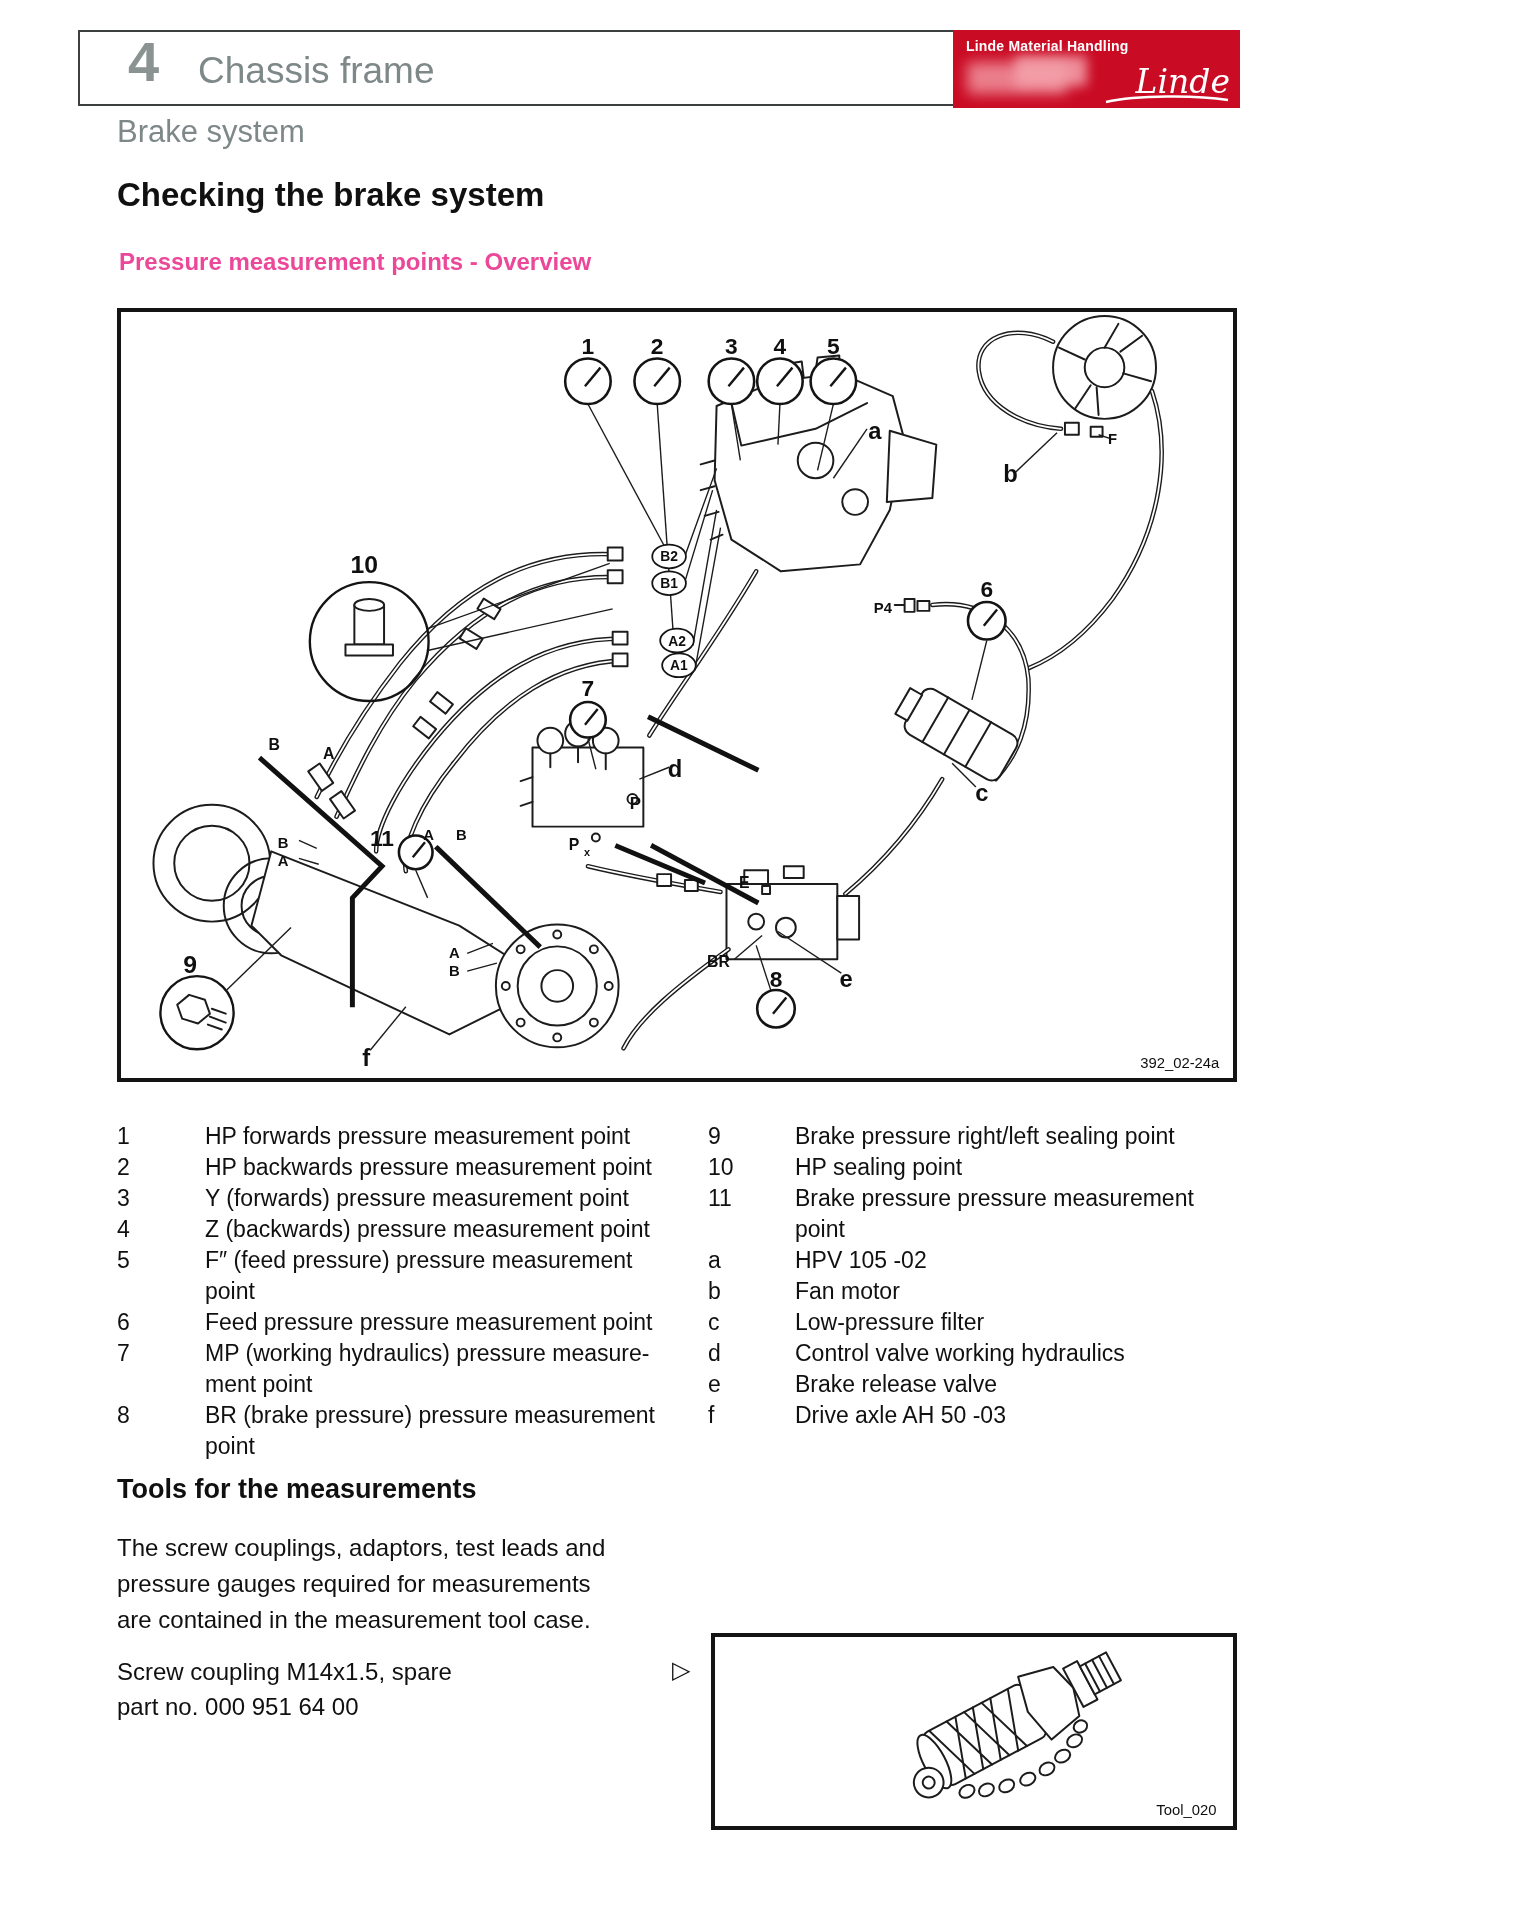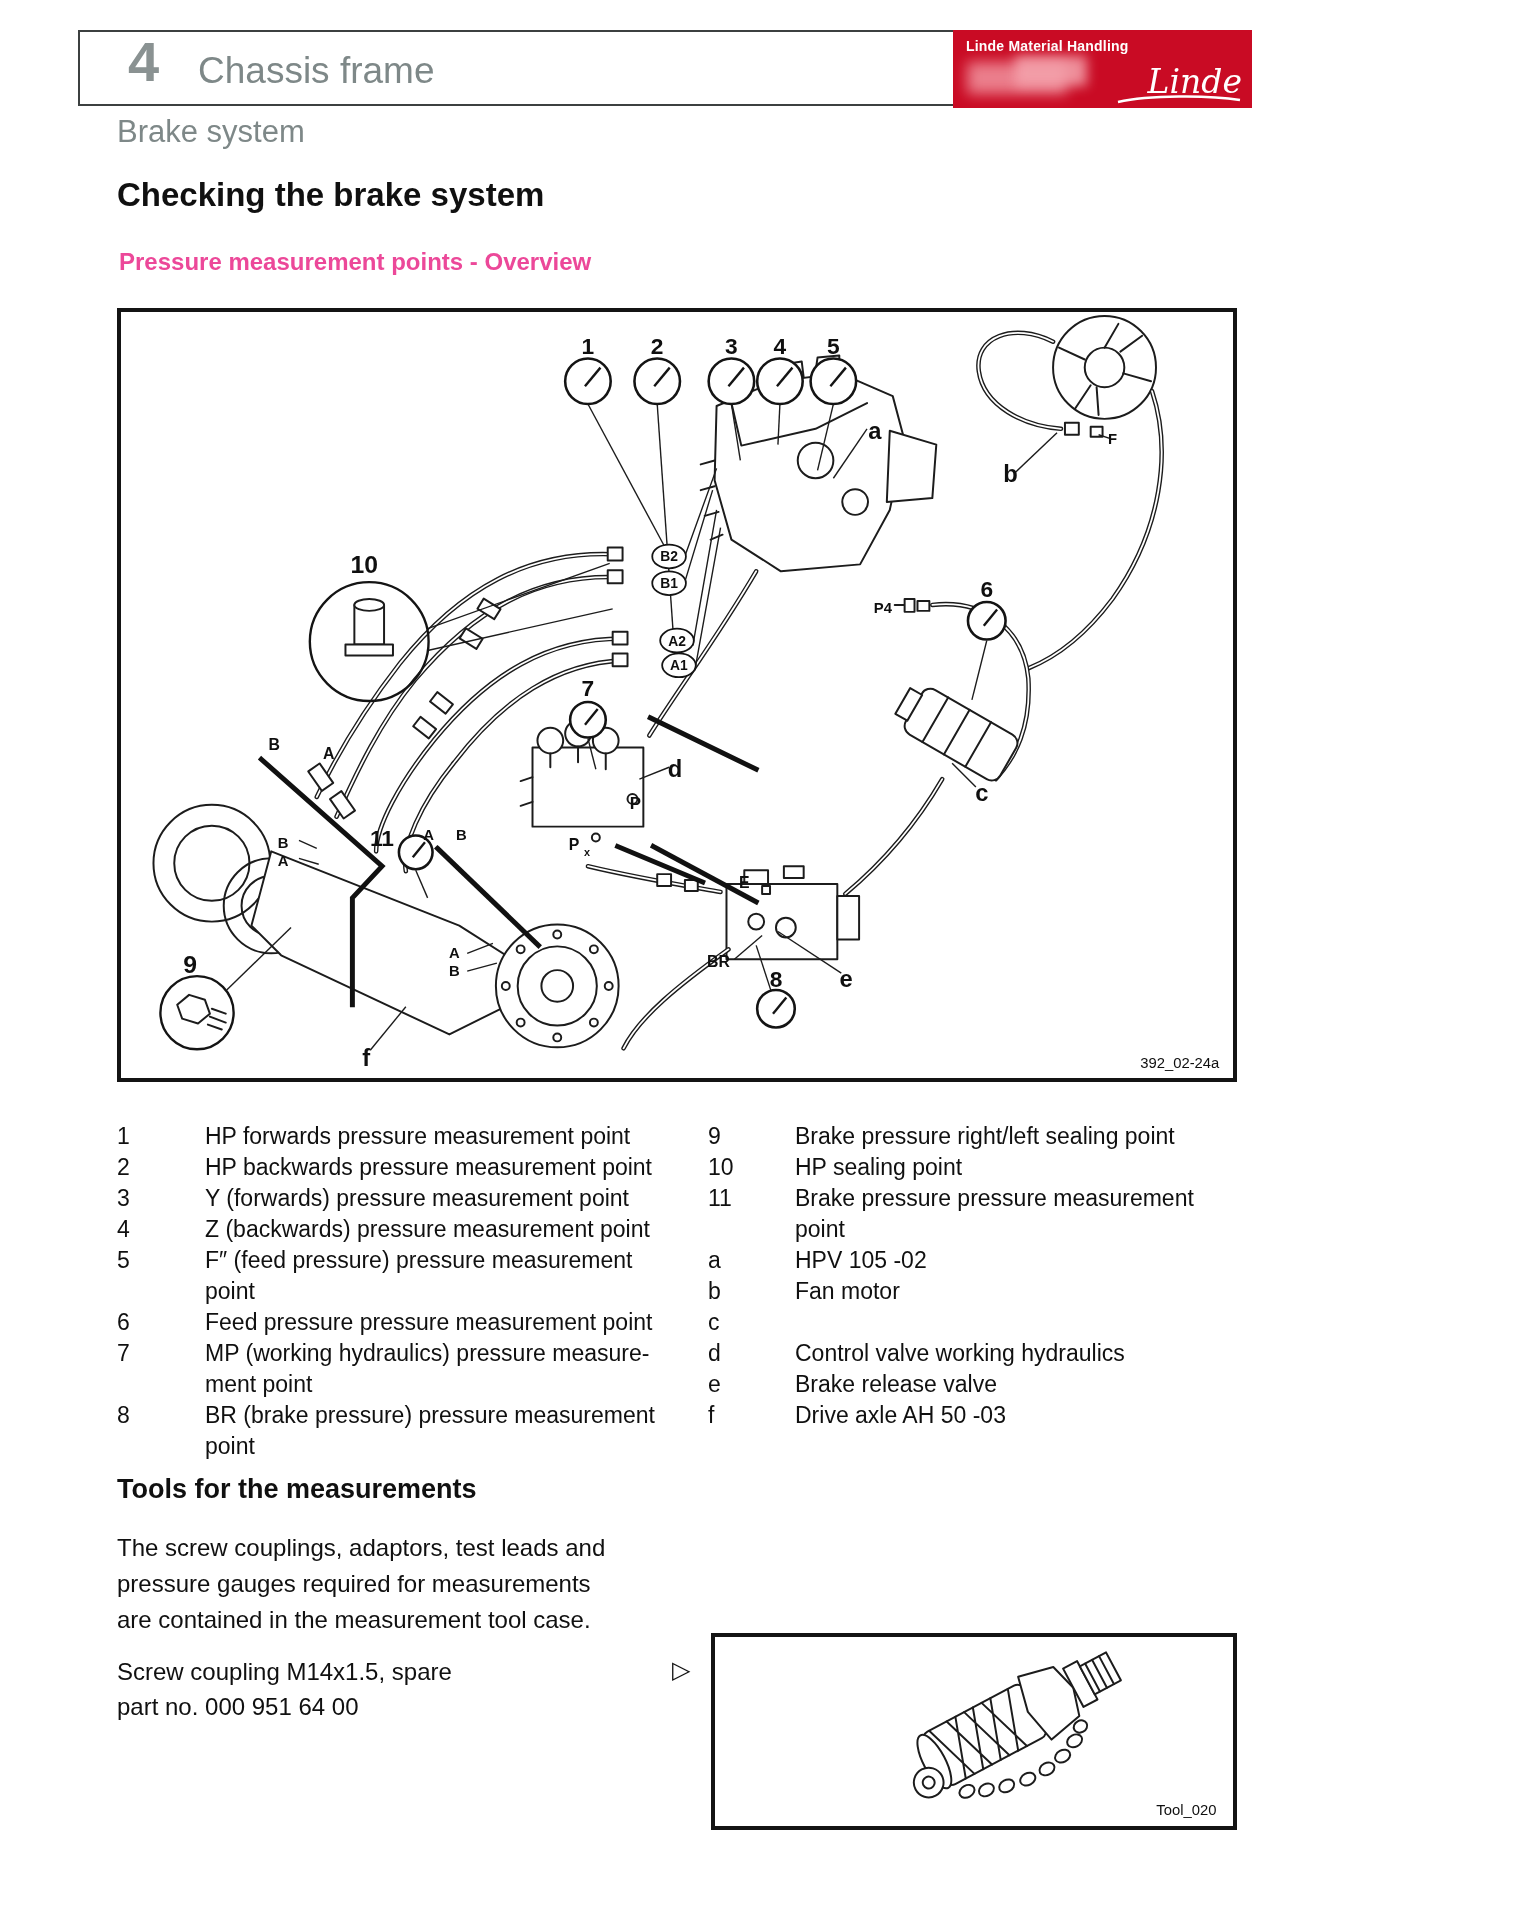--- a/index.html
+++ b/index.html
@@ -4,21 +4,21 @@
 <style>
   html,body{margin:0;padding:0;background:#ffffff;}
   #page{position:relative;width:1528px;height:1920px;background:#ffffff;overflow:hidden;
         font-family:"Liberation Sans","DejaVu Sans",sans-serif;color:#0f0f0f;}
   .abs{position:absolute;}
 
   
   #chapter-box{left:78px;top:30px;width:1162px;height:76px;border:2px solid #3c4040;background:#fff;box-sizing:border-box;}
   #chapter-number{left:128px;top:34px;font-size:56px;font-weight:bold;color:#8a9292;line-height:1;}
   #chapter-title{left:198px;top:52px;font-size:37px;color:#7e8888;line-height:1;}
-  #brand-box{left:953px;top:30px;width:287px;height:78px;background:#c90b24;overflow:hidden;padding-left:12px;}
+  #brand-box{left:953px;top:30px;width:287px;height:78px;background:#c90b24;overflow:hidden;}
   #brand-tagline{left:13px;top:8px;font-size:14px;font-weight:bold;color:#fff;letter-spacing:.2px;}
   .blur1{left:14px;top:32px;width:100px;height:32px;background:#ef8b97;filter:blur(7px);opacity:.9;}
   .blur2{left:62px;top:26px;width:72px;height:30px;background:#f4a3ad;filter:blur(6px);opacity:.85;}
   #brand-logo{right:10px;bottom:10px;font-family:"DejaVu Serif",serif;font-style:italic;font-weight:normal;
               font-size:33px;color:#fff;line-height:1;}
   #logo-swash{right:8px;bottom:4px;width:130px;height:10px;}
 
   #section-title{left:117px;top:114px;font-size:31px;color:#7e8888;}
   #page-heading{left:117px;top:176px;font-size:33px;font-weight:bold;color:#101010;}
   #sub-heading{left:119px;top:248px;font-size:24px;font-weight:bold;color:#ec4899;}
@@ -350,20 +350,21 @@
         <div class="legend-row">
           <span class="legend-term">a</span>
           <span class="legend-desc">HPV 105 -02</span>
         </div>
         <div class="legend-row">
           <span class="legend-term">b</span>
           <span class="legend-desc">Fan motor</span>
         </div>
         <div class="legend-row">
           <span class="legend-term">c</span>
+          <span class="legend-desc">Low-pressure filter</span>
         </div>
         <div class="legend-row">
           <span class="legend-term">d</span>
           <span class="legend-desc">Control valve working hydraulics</span>
         </div>
         <div class="legend-row">
           <span class="legend-term">e</span>
           <span class="legend-desc">Brake release valve</span>
         </div>
         <div class="legend-row">

